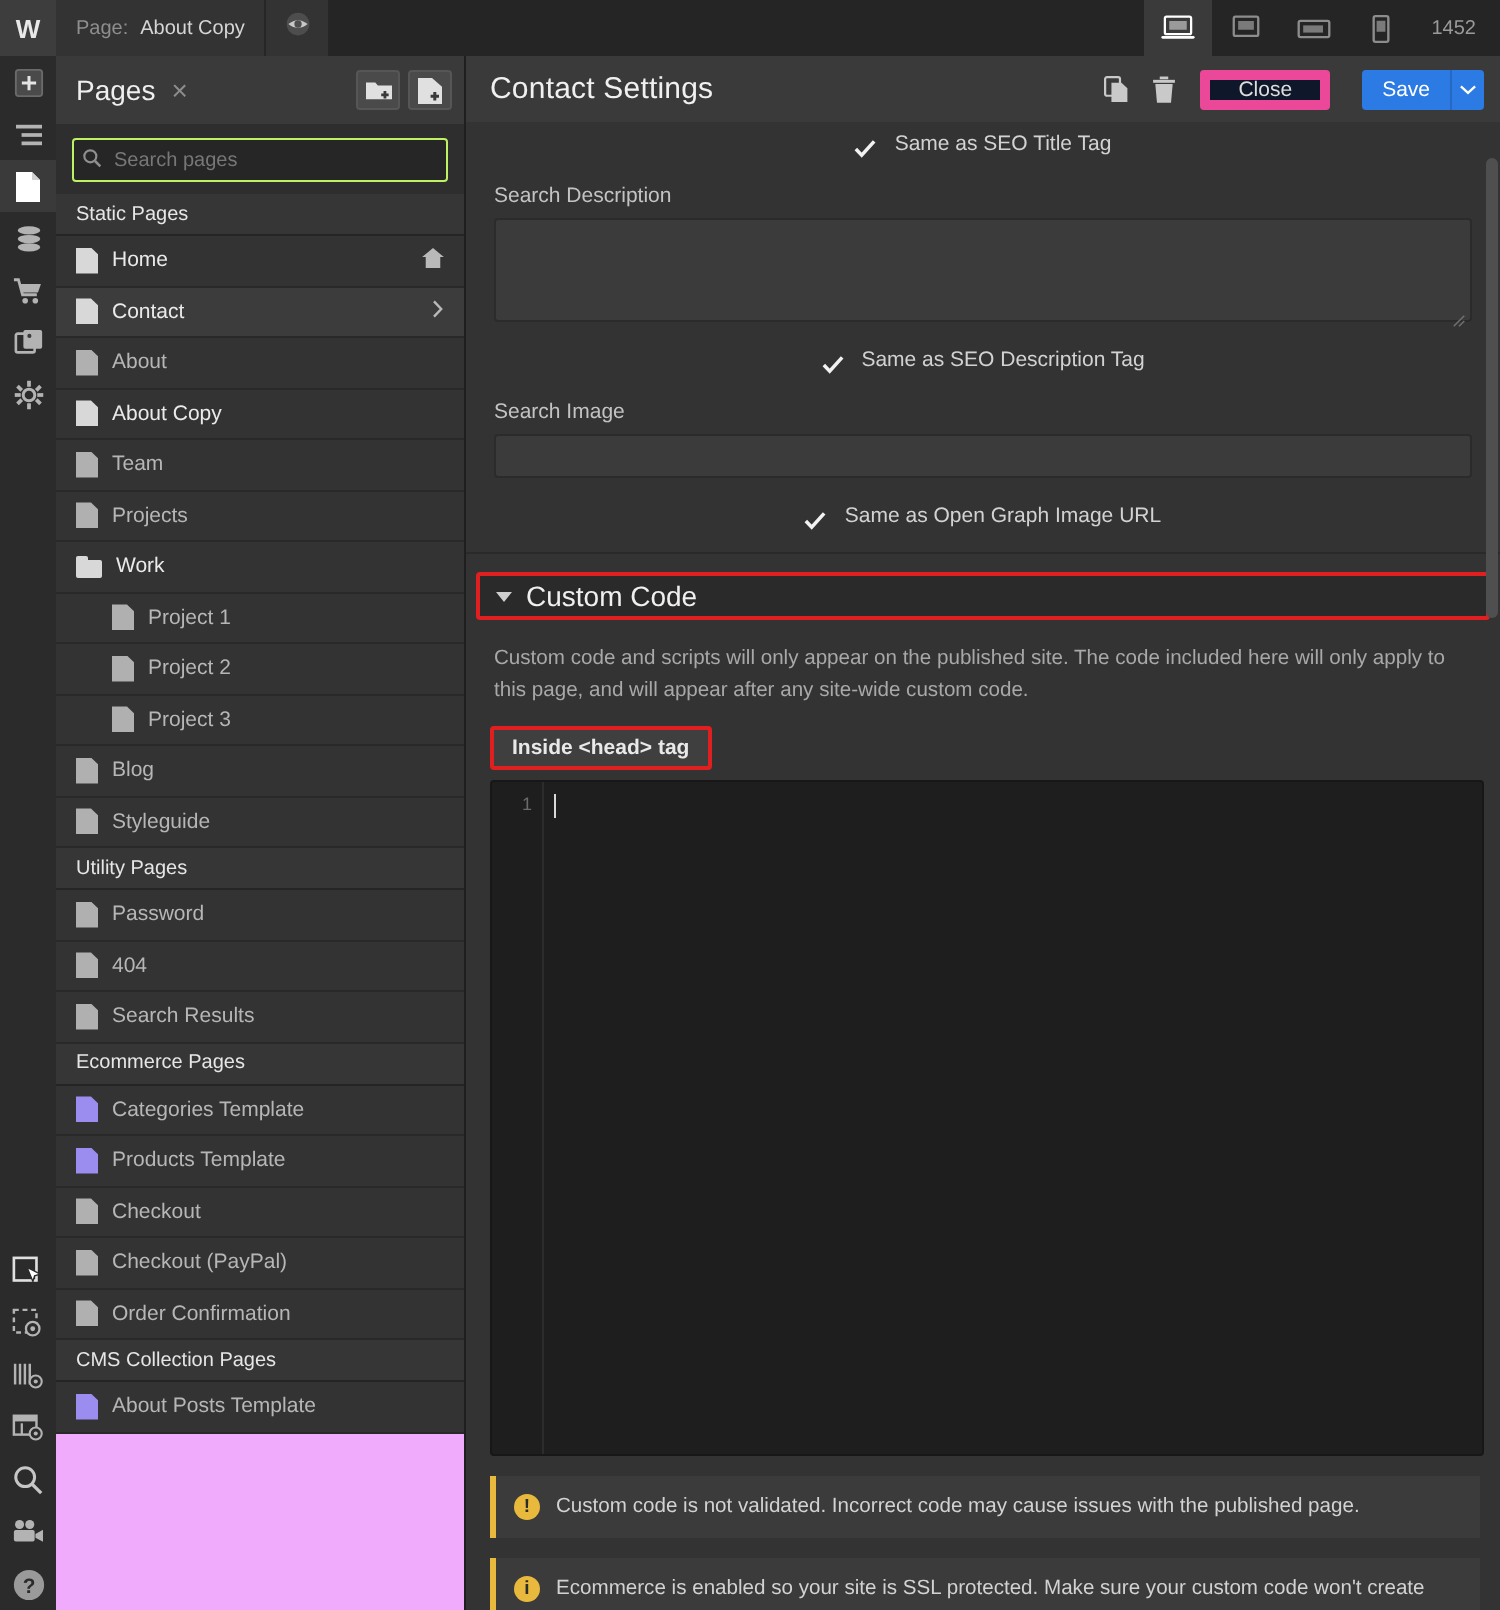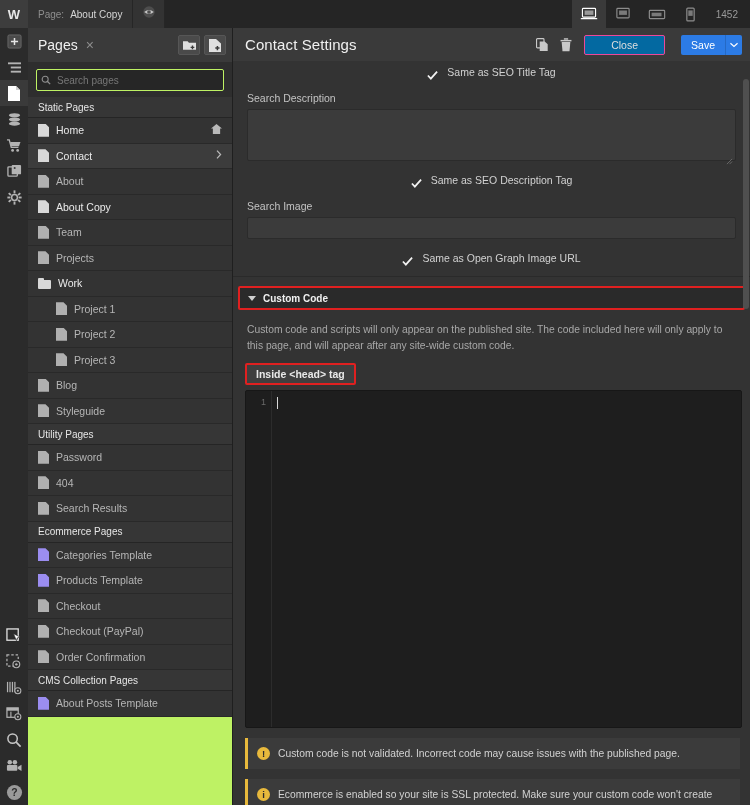--- a/index.html
+++ b/index.html
@@ -48,21 +48,21 @@
   .rail-ico {
     width: 28px; height: 26px; display: flex; align-items: center; justify-content: center;
     color: #a9a9a9;
   }
   .rail-ico.active { background: #3a3a3a; color: #fff; }
   .rail-gap { flex: 1; }
 
   
   .pages {
     position: absolute; top: 28px; left: 28px; width: 205px; height: 777px;
-    background: #bef264; border-right: 1px solid #1f1f1f;
+    background: #f0abfc; border-right: 1px solid #1f1f1f;
     display: flex; flex-direction: column;
   }
   .pages-head {
     height: 34px; background: #3a3a3a; display: flex; align-items: center;
     padding: 0 6px 0 10px;
   }
   .pages-title { font-size: 14px; color: #efefef; }
   .pages-x { font-size: 14px; color: #8d8d8d; margin-left: 8px; }
   .pages-head-spacer { flex: 1; }
   .hbtn {
@@ -125,21 +125,21 @@
     height: 33px; background: #3a3a3a; display: flex; align-items: center;
     padding: 0 8px 0 12px; flex: 0 0 auto;
   }
   .set-title { font-size: 15px; color: #f0f0f0; letter-spacing: .1px; }
   .set-spacer { flex: 1; }
   .ico-btn {
     width: 24px; height: 24px; display: flex; align-items: center; justify-content: center;
     color: #c9c9c9;
   }
   .btn-close {
-    height: 20px; padding: 0 26px; background: #0369a1; border: 1px solid #ec4899;
+    height: 20px; padding: 0 14px; background: #0f172a; border: 5px solid #ec4899;
     border-radius: 2px; color: #dedede; font-size: 10.5px;
     display: flex; align-items: center; margin-left: 6px;
   }
   .btn-save {
     height: 20px; padding: 0 10px; background: #2c7be5; border-radius: 2px 0 0 2px;
     color: #fff; font-size: 10.5px; display: flex; align-items: center; margin-left: 16px;
   }
   .btn-save-caret {
     height: 20px; width: 17px; background: #2c7be5; border-radius: 0 2px 2px 0;
     border-left: 1px solid #2569c4; display: flex; align-items: center; justify-content: center;
@@ -173,21 +173,21 @@
 
   .divider { height: 1px; background: #2a2a2a; margin: 7px 0 0 0; }
 
   .section-bar {
     margin: 9px 5px 0 5px; height: 24px; background: #2a2a2a;
     display: flex; align-items: center; gap: 7px; padding-left: 8px;
     border: 2px solid #e02020; border-radius: 2px;
   }
   .caret-down { width: 0; height: 0; border-left: 4px solid transparent;
     border-right: 4px solid transparent; border-top: 5px solid #cfcfcf; }
-  .section-bar .t { font-size: 10px; font-weight: bold; color: #f0f0f0; }
+  .section-bar .t { font-size: 14px; font-weight: normal; color: #f0f0f0; }
 
   .helptext {
     padding: 12px 16px 0 14px; font-size: 10.3px; color: #a8a8a8; line-height: 1.55;
   }
 
   .sublabel-wrap { padding: 9px 0 0 12px; display: inline-block; }
   .sublabel {
     display: inline-block; padding: 3px 9px; font-size: 10.5px; font-weight: bold;
     color: #e9e9e9; background: #3f3f3f; border: 2px solid #e02020; border-radius: 2px;
   }

